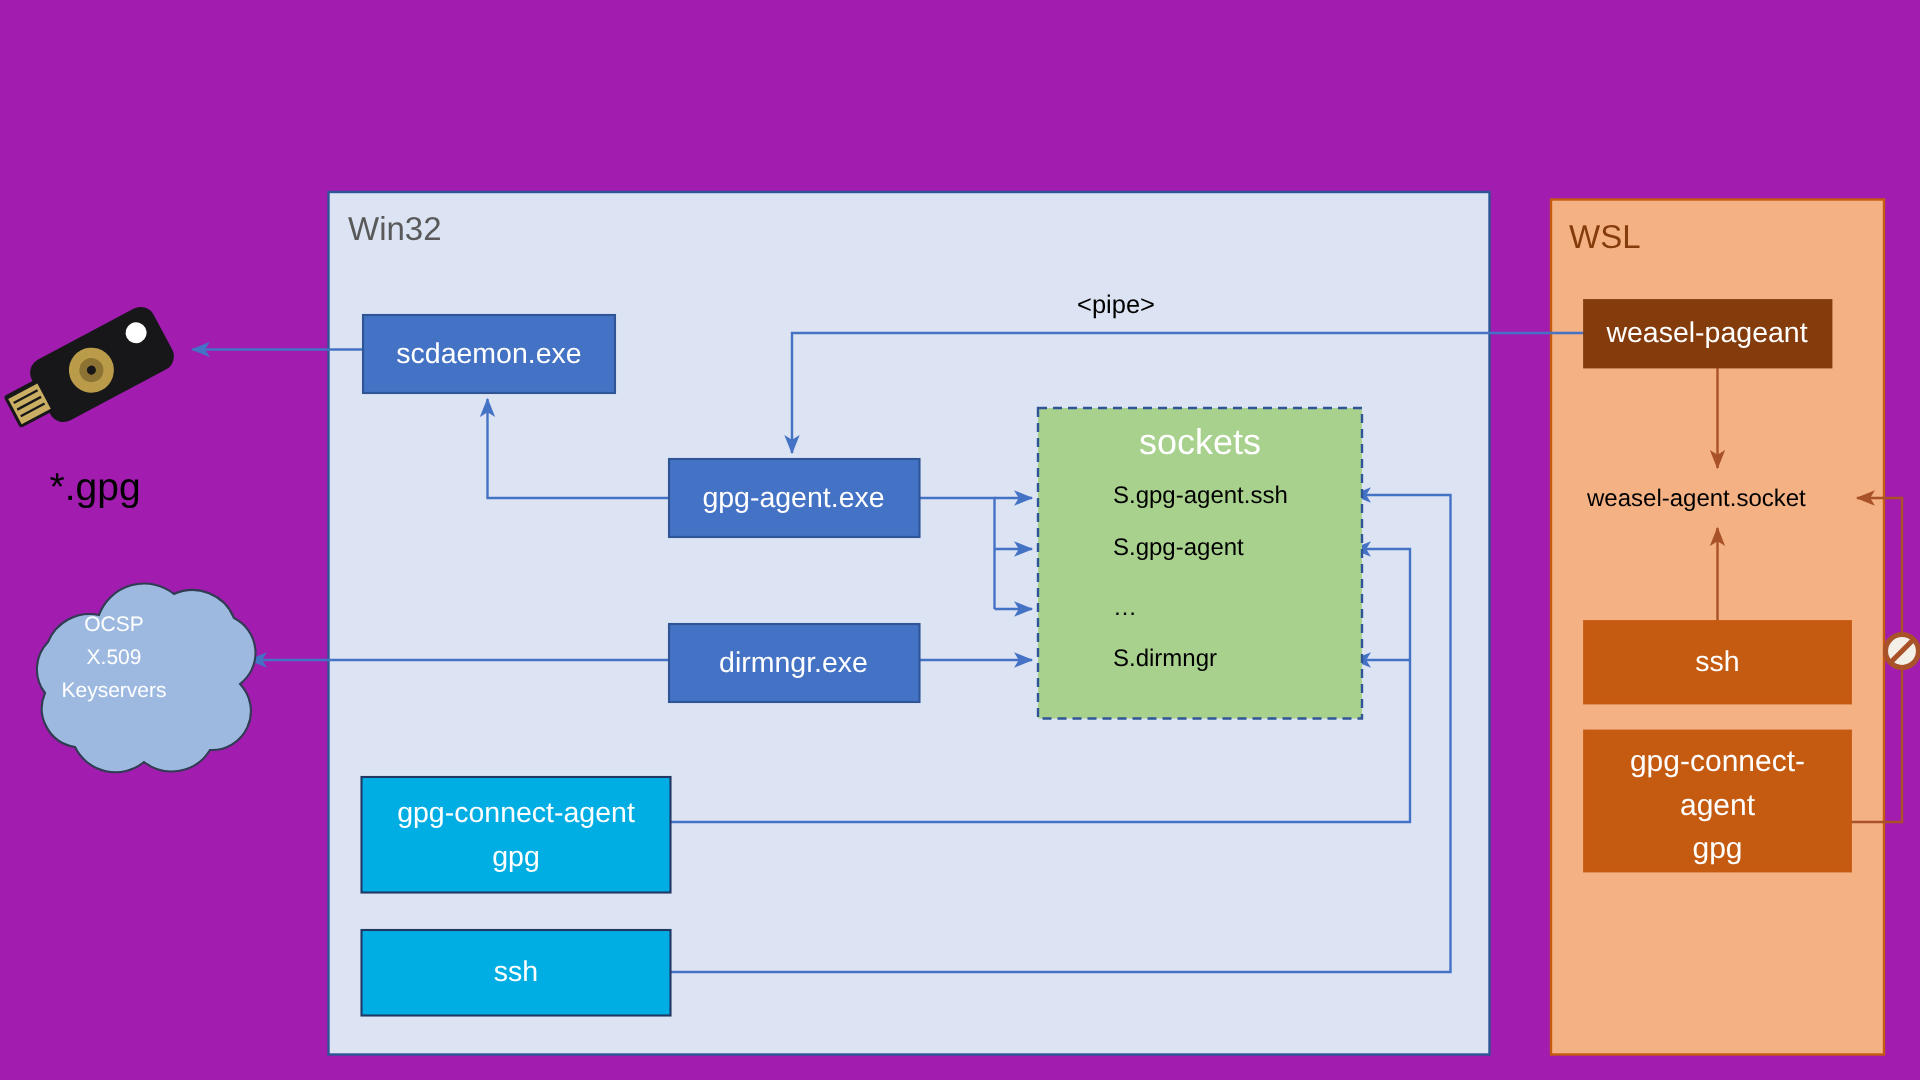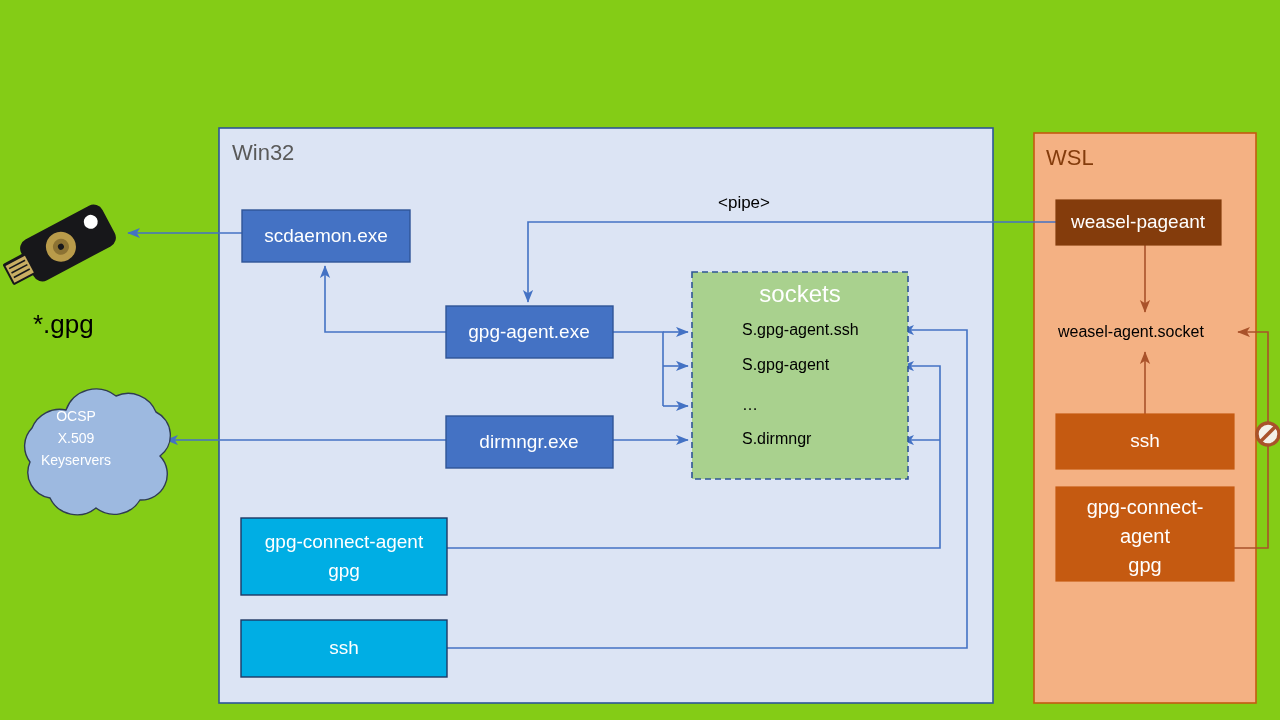--- a/index.html
+++ b/index.html
@@ -4,21 +4,21 @@
 <style>
   html, body {
     margin: 0;
     padding: 0;
     background: #ffffff;
   }
   #stage {
     position: relative;
     width: 1280px;
     height: 720px;
-    background: #84cc16;
+    background: #a21caf;
     overflow: hidden;
     font-family: "Liberation Sans", sans-serif;
   }
   svg.layer {
     position: absolute;
     left: 0;
     top: 0;
     width: 1280px;
     height: 720px;
   }

